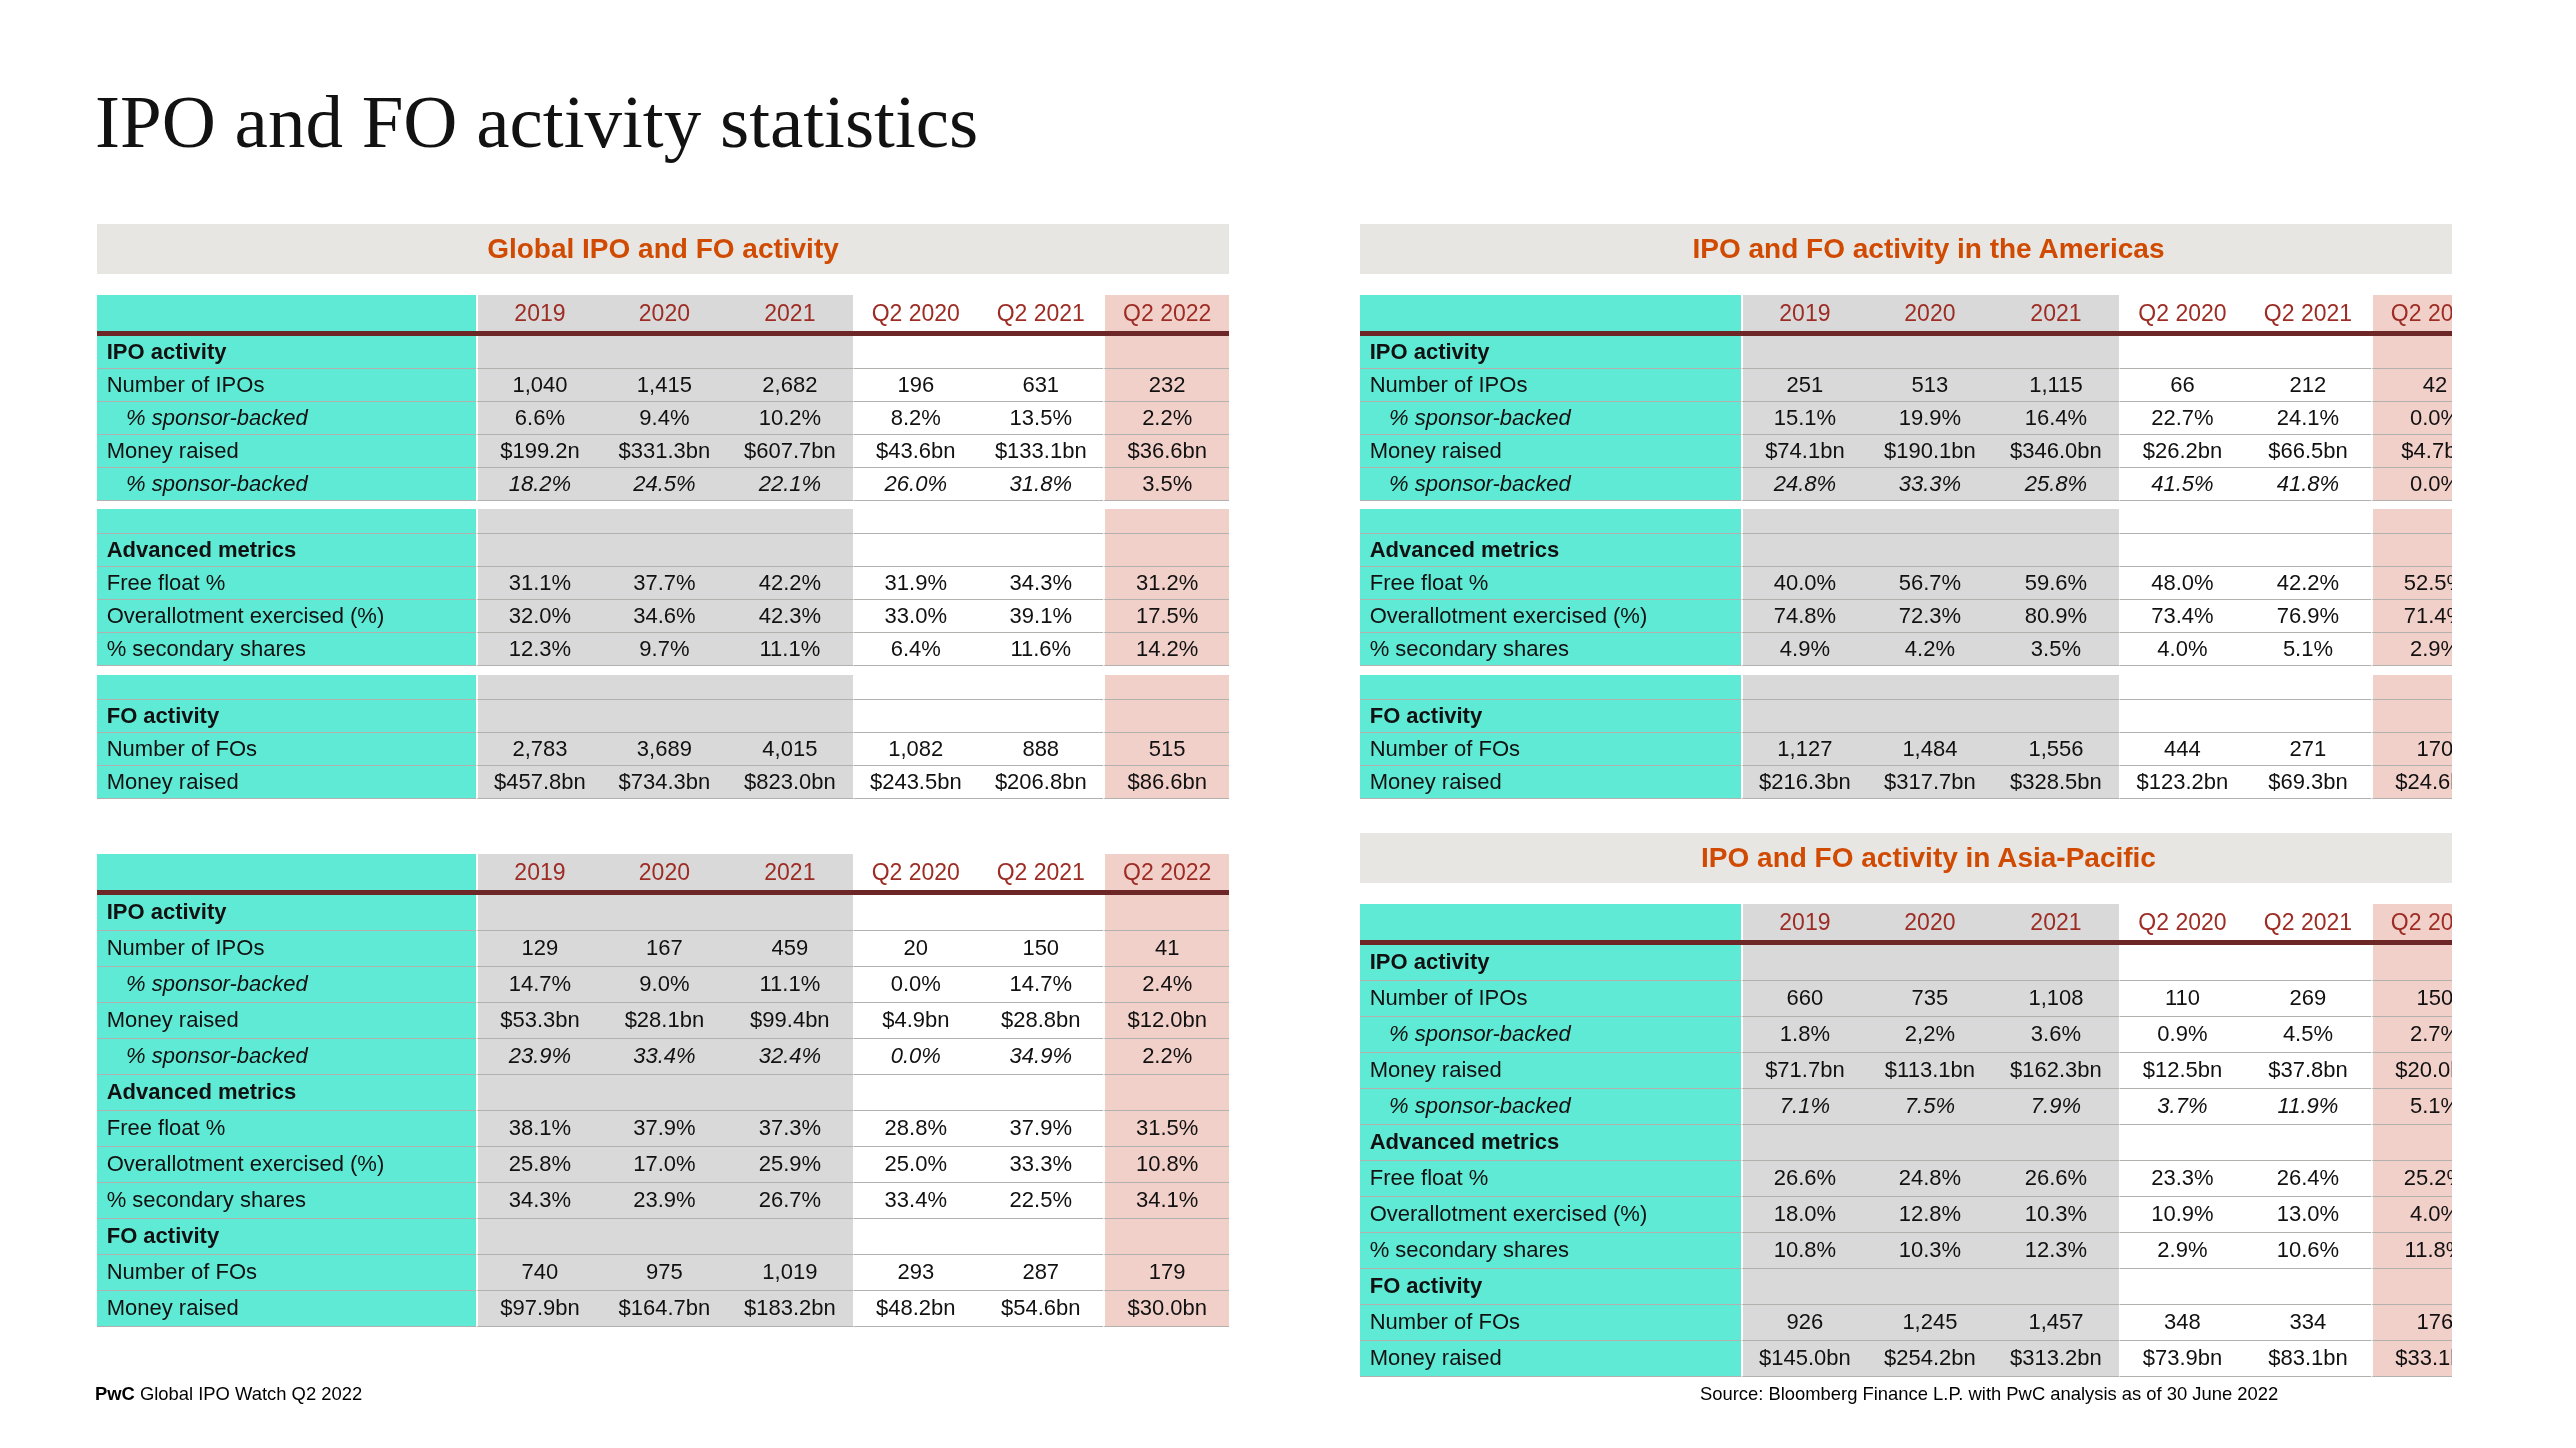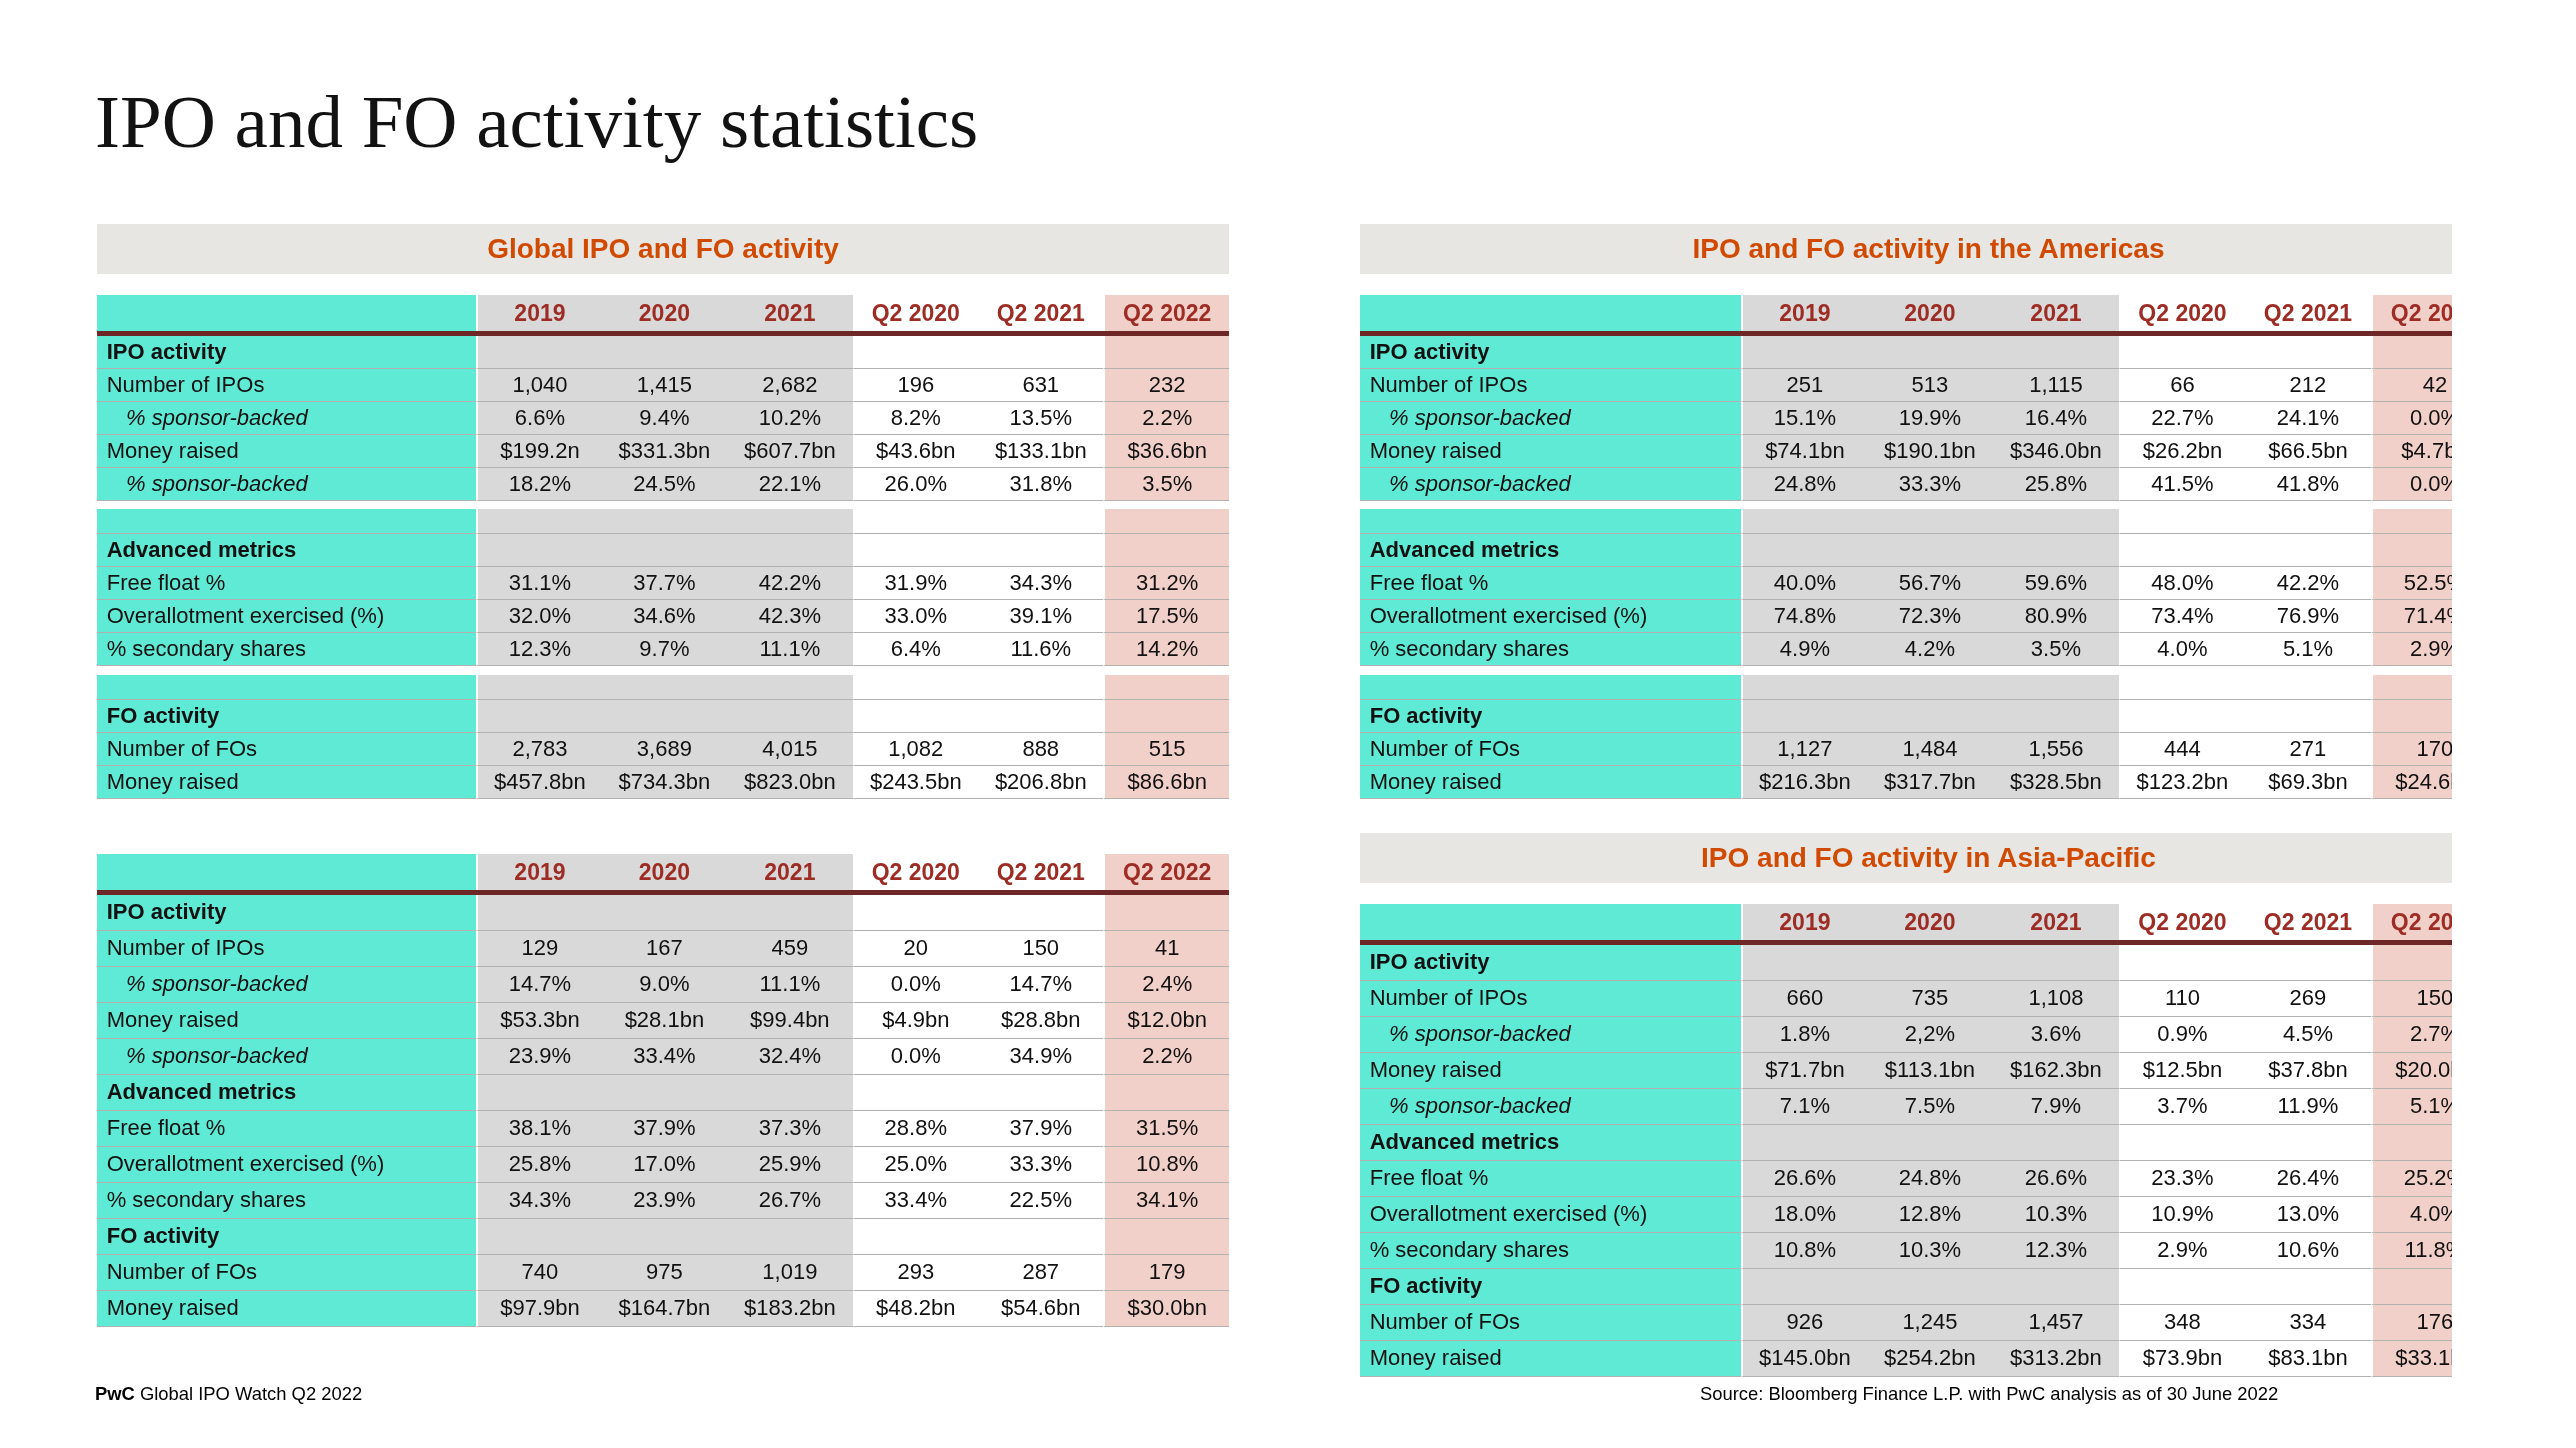--- a/index.html
+++ b/index.html
@@ -24,35 +24,35 @@
     white-space:nowrap;overflow:hidden;
   }
   .c0{width:33.5%;justify-content:flex-start;padding-left:9.7px;background:#5eead4;}
   .c1,.c2,.c3,.c4,.c5,.c6{width:11.0833%;}
   .c1,.c2,.c3{background:var(--col_gray);}
   .c4,.c5{background:#ffffff;}
   .c6{background:var(--col_pink);border-left:2.9px solid #fff;}
   .c1{border-left:2.9px solid #fff;}
   .c4{border-left:1.9px solid #fff;}
   
-  .r-head .cell{font-weight:bold;color:var(--header_maroon);font-size:23px;border-bottom:none;}
+  .r-head .cell{font-weight:normal;color:var(--header_maroon);font-size:23px;border-bottom:none;}
   .r-head{height:36px;}
   
   .t-std .r-sec,.t-std .r-data{height:33px;}
   .t-std .r-gap{height:8.7px;}
   .t-std .r-blank{height:25px;}
   .t-cmp .r-sec,.t-cmp .r-data{height:36px;}
   
   .r-gap .cell{background:#fff;border-bottom:none;border-left-color:#fff;}
   
   .r-sec .c0{font-weight:bold;font-size:22px;}
   
   .lbl-sponsor{font-style:italic;padding-left:29px;}
   
-  .r-italic .cell:not(.c0):not(.c6){}
+  .r-italic .cell:not(.c0):not(.c6){font-style:italic;}
   
   .footer-left{position:absolute;left:95px;top:1383px;font-size:18.4px;color:#000;}
   .footer-left .bold{font-weight:bold;}
   .footer-source{position:absolute;left:1700px;top:1383px;font-size:18.4px;color:#000000;}
   .footer-page{position:absolute;left:2461px;top:1381px;font-size:12px;color:#000;}
 </style>
 </head>
 <body>
 
 <div class="slide">

